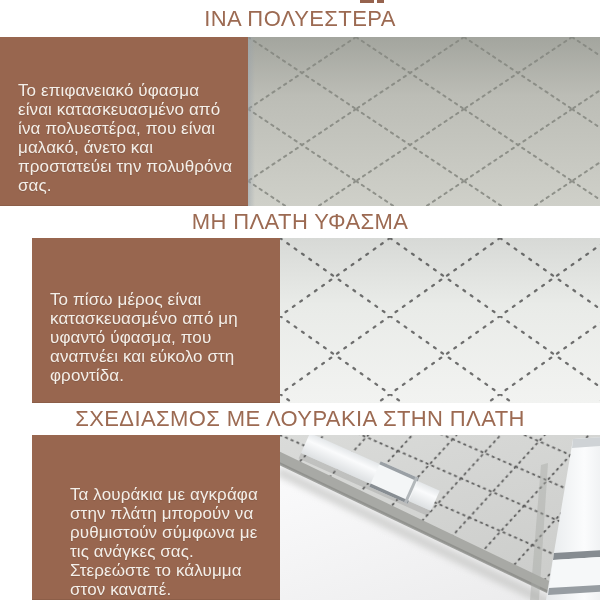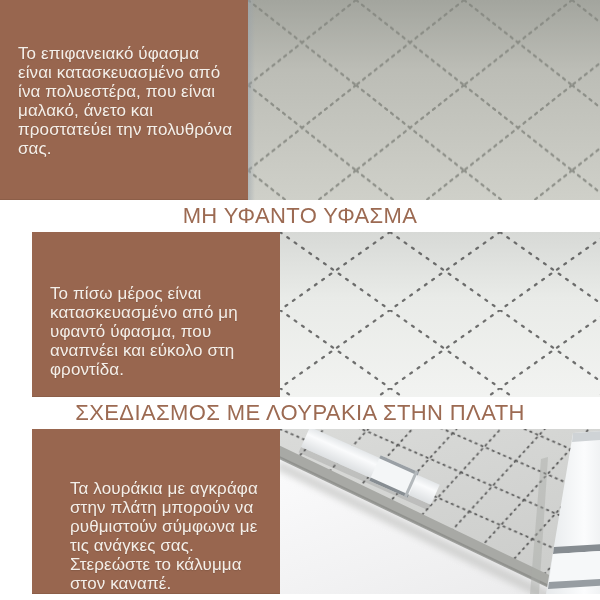--- a/index.html
+++ b/index.html
@@ -19,21 +19,21 @@
   .band.first { height: 37px; }
   .band.rest  { height: 32px; }
   .band h2 {
     color: #9C6A52;
     font-size: 22px;
     font-weight: 400;
     letter-spacing: 0.4px;
     white-space: nowrap;
   }
   .row { display: flex; width: 600px; }
-  .row.r1 { height: 200px; }
+  .row.r1 { height: 169px; }
   .row.r2, .row.r3 { height: 165px; padding-left: 32px; }
   .panel {
     width: 248px; flex: 0 0 248px;
     background: #98664F;
     border-bottom: 1px solid rgba(0,0,0,0.08);
   }
   .panel p {
     color: #F4EFE9;
     font-size: 17px;
     line-height: 19px;
@@ -50,20 +50,23 @@
   .crop-artifact.a2 { left: 377px; width: 7px; }
 </style>
 </head>
 <body>
 
 <div class="page">
 
   <div class="crop-artifact a1"></div>
   <div class="crop-artifact a2"></div>
 
+  <div class="band first">
+    <h2>ΙΝΑ ΠΟΛΥΕΣΤΕΡΑ</h2>
+  </div>
   <div class="row r1">
     <div class="panel p1">
       <p>Το επιφανειακό ύφασμα είναι κατασκευασμένο από ίνα πολυεστέρα, που είναι μαλακό, άνετο και προστατεύει την πολυθρόνα σας.</p>
     </div>
     <div class="photo">
       <svg viewBox="0 0 352 169" preserveAspectRatio="none">
         <defs>
           <linearGradient id="g1" x1="0" y1="0" x2="0" y2="1">
             <stop offset="0" stop-color="#a3a59e"></stop>
             <stop offset="0.35" stop-color="#bcbdb6"></stop>
@@ -78,21 +81,21 @@
           </linearGradient>
         </defs>
         <rect width="352" height="169" fill="url(#g1)"></rect>
         <rect width="352" height="169" fill="url(#q1)"></rect>
         <rect width="7" height="169" fill="url(#edge1)"></rect>
       </svg>
     </div>
   </div>
 
   <div class="band rest">
-    <h2>ΜΗ ΥΦΑΝΤΟ ΥΦΑΣΜΑ</h2>
+    <h2>ΜΗ ΠΛΑΤΗ ΥΦΑΣΜΑ</h2>
   </div>
   <div class="row r2">
     <div class="panel p2">
       <p>Το πίσω μέρος είναι κατασκευασμένο από μη υφαντό ύφασμα, που αναπνέει και εύκολο στη φροντίδα.</p>
     </div>
     <div class="photo">
       <svg viewBox="0 0 352 165" preserveAspectRatio="none">
         <defs>
           <linearGradient id="g2" x1="0" y1="0" x2="0" y2="1">
             <stop offset="0" stop-color="#d7d9d6"></stop>

